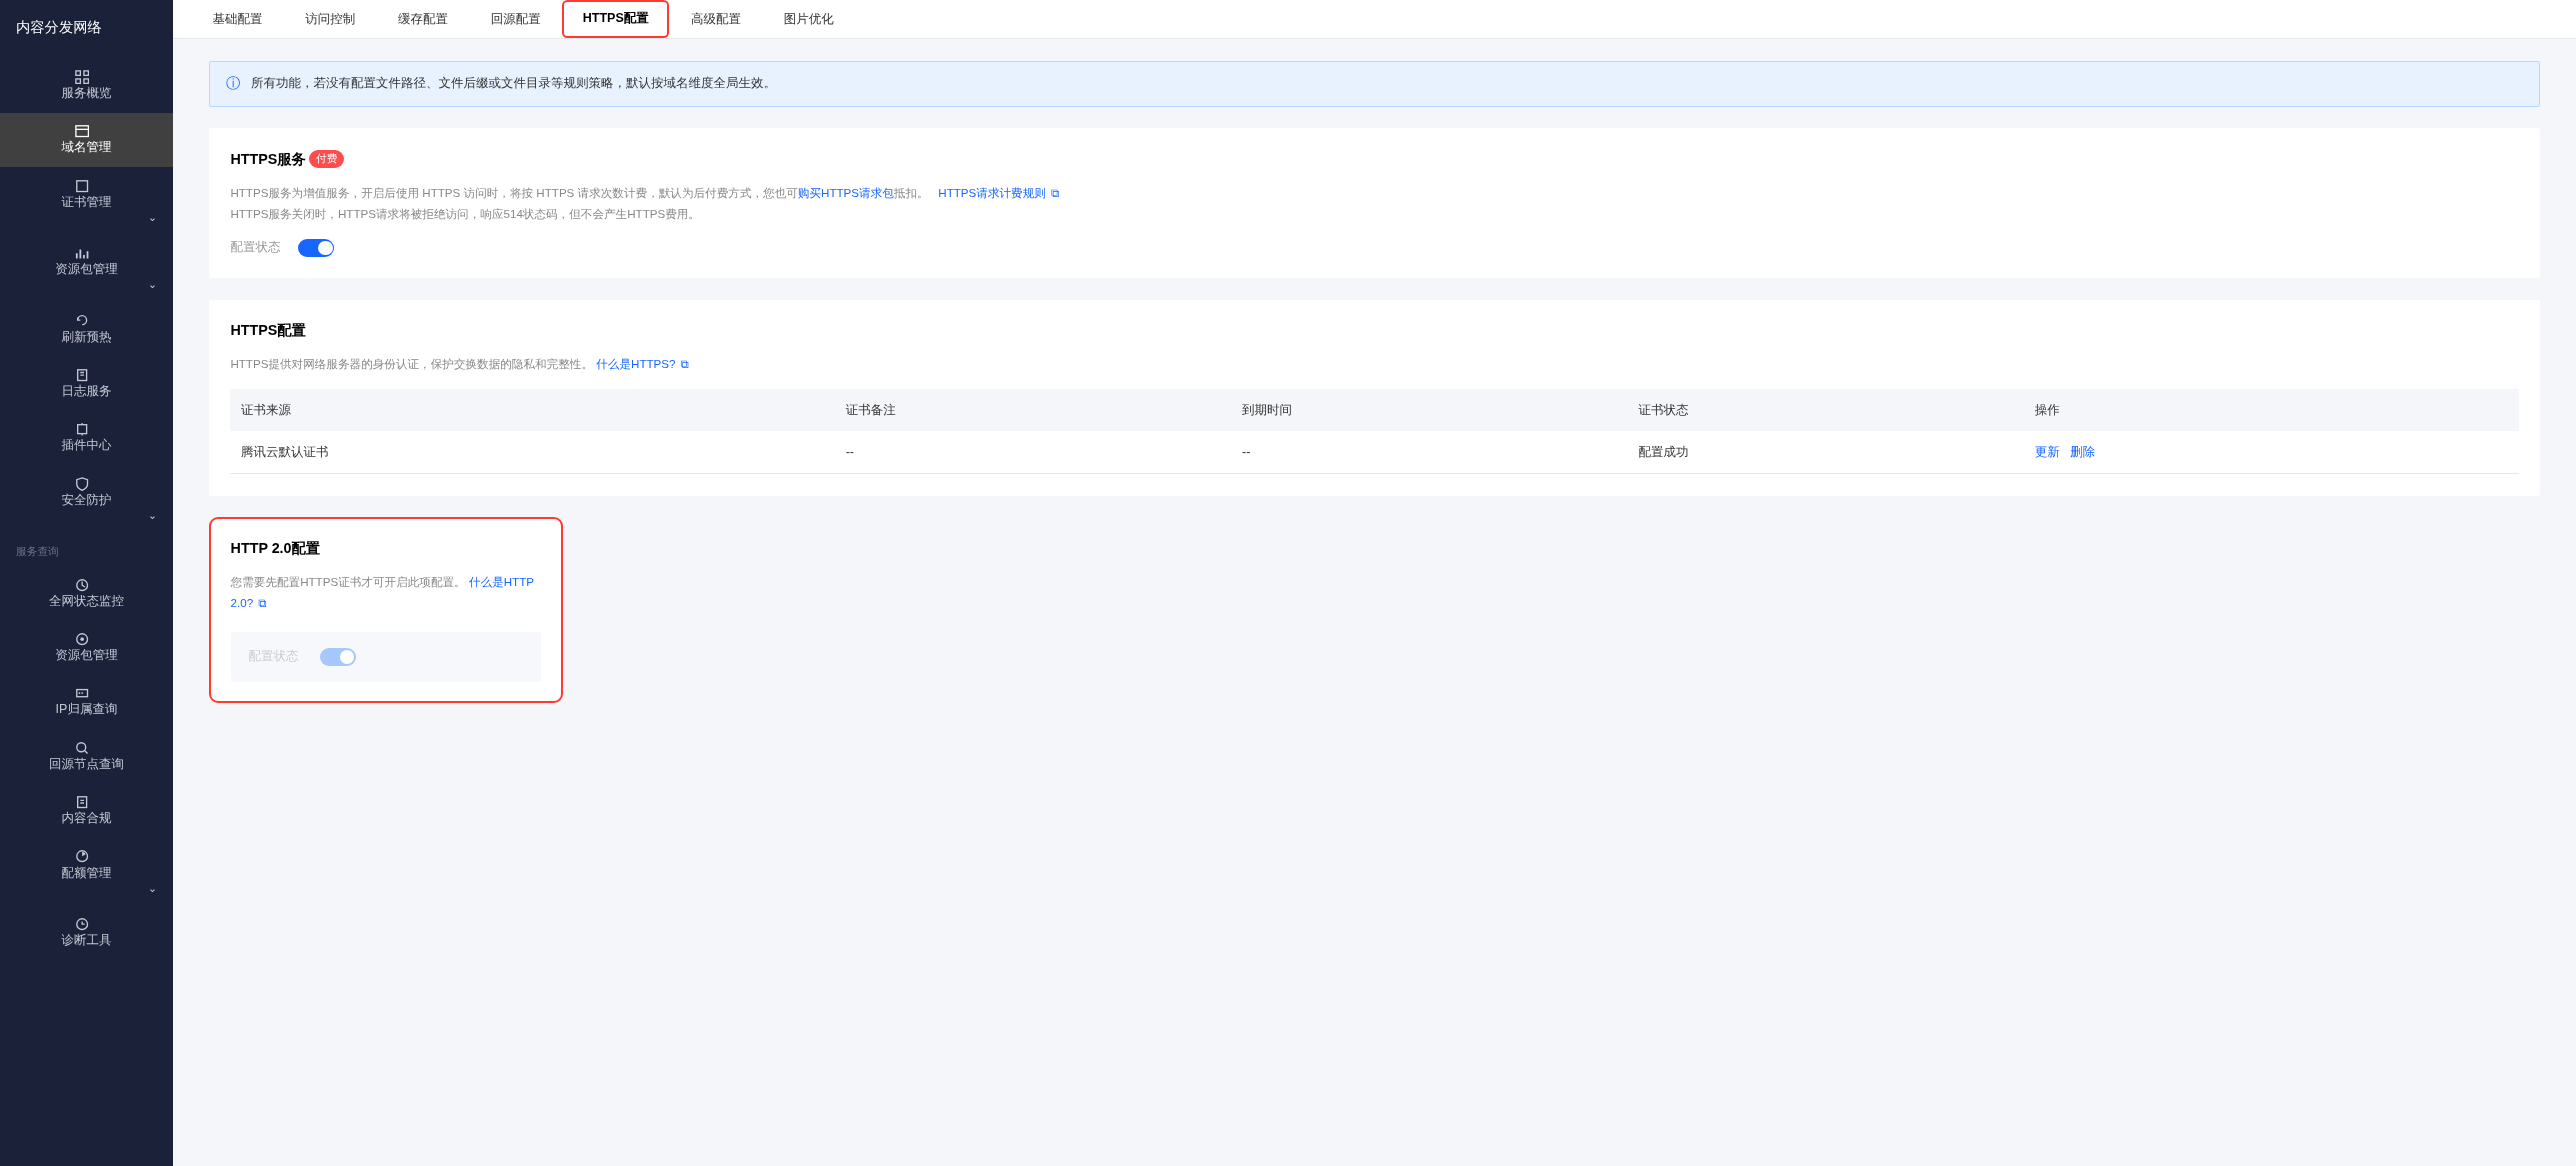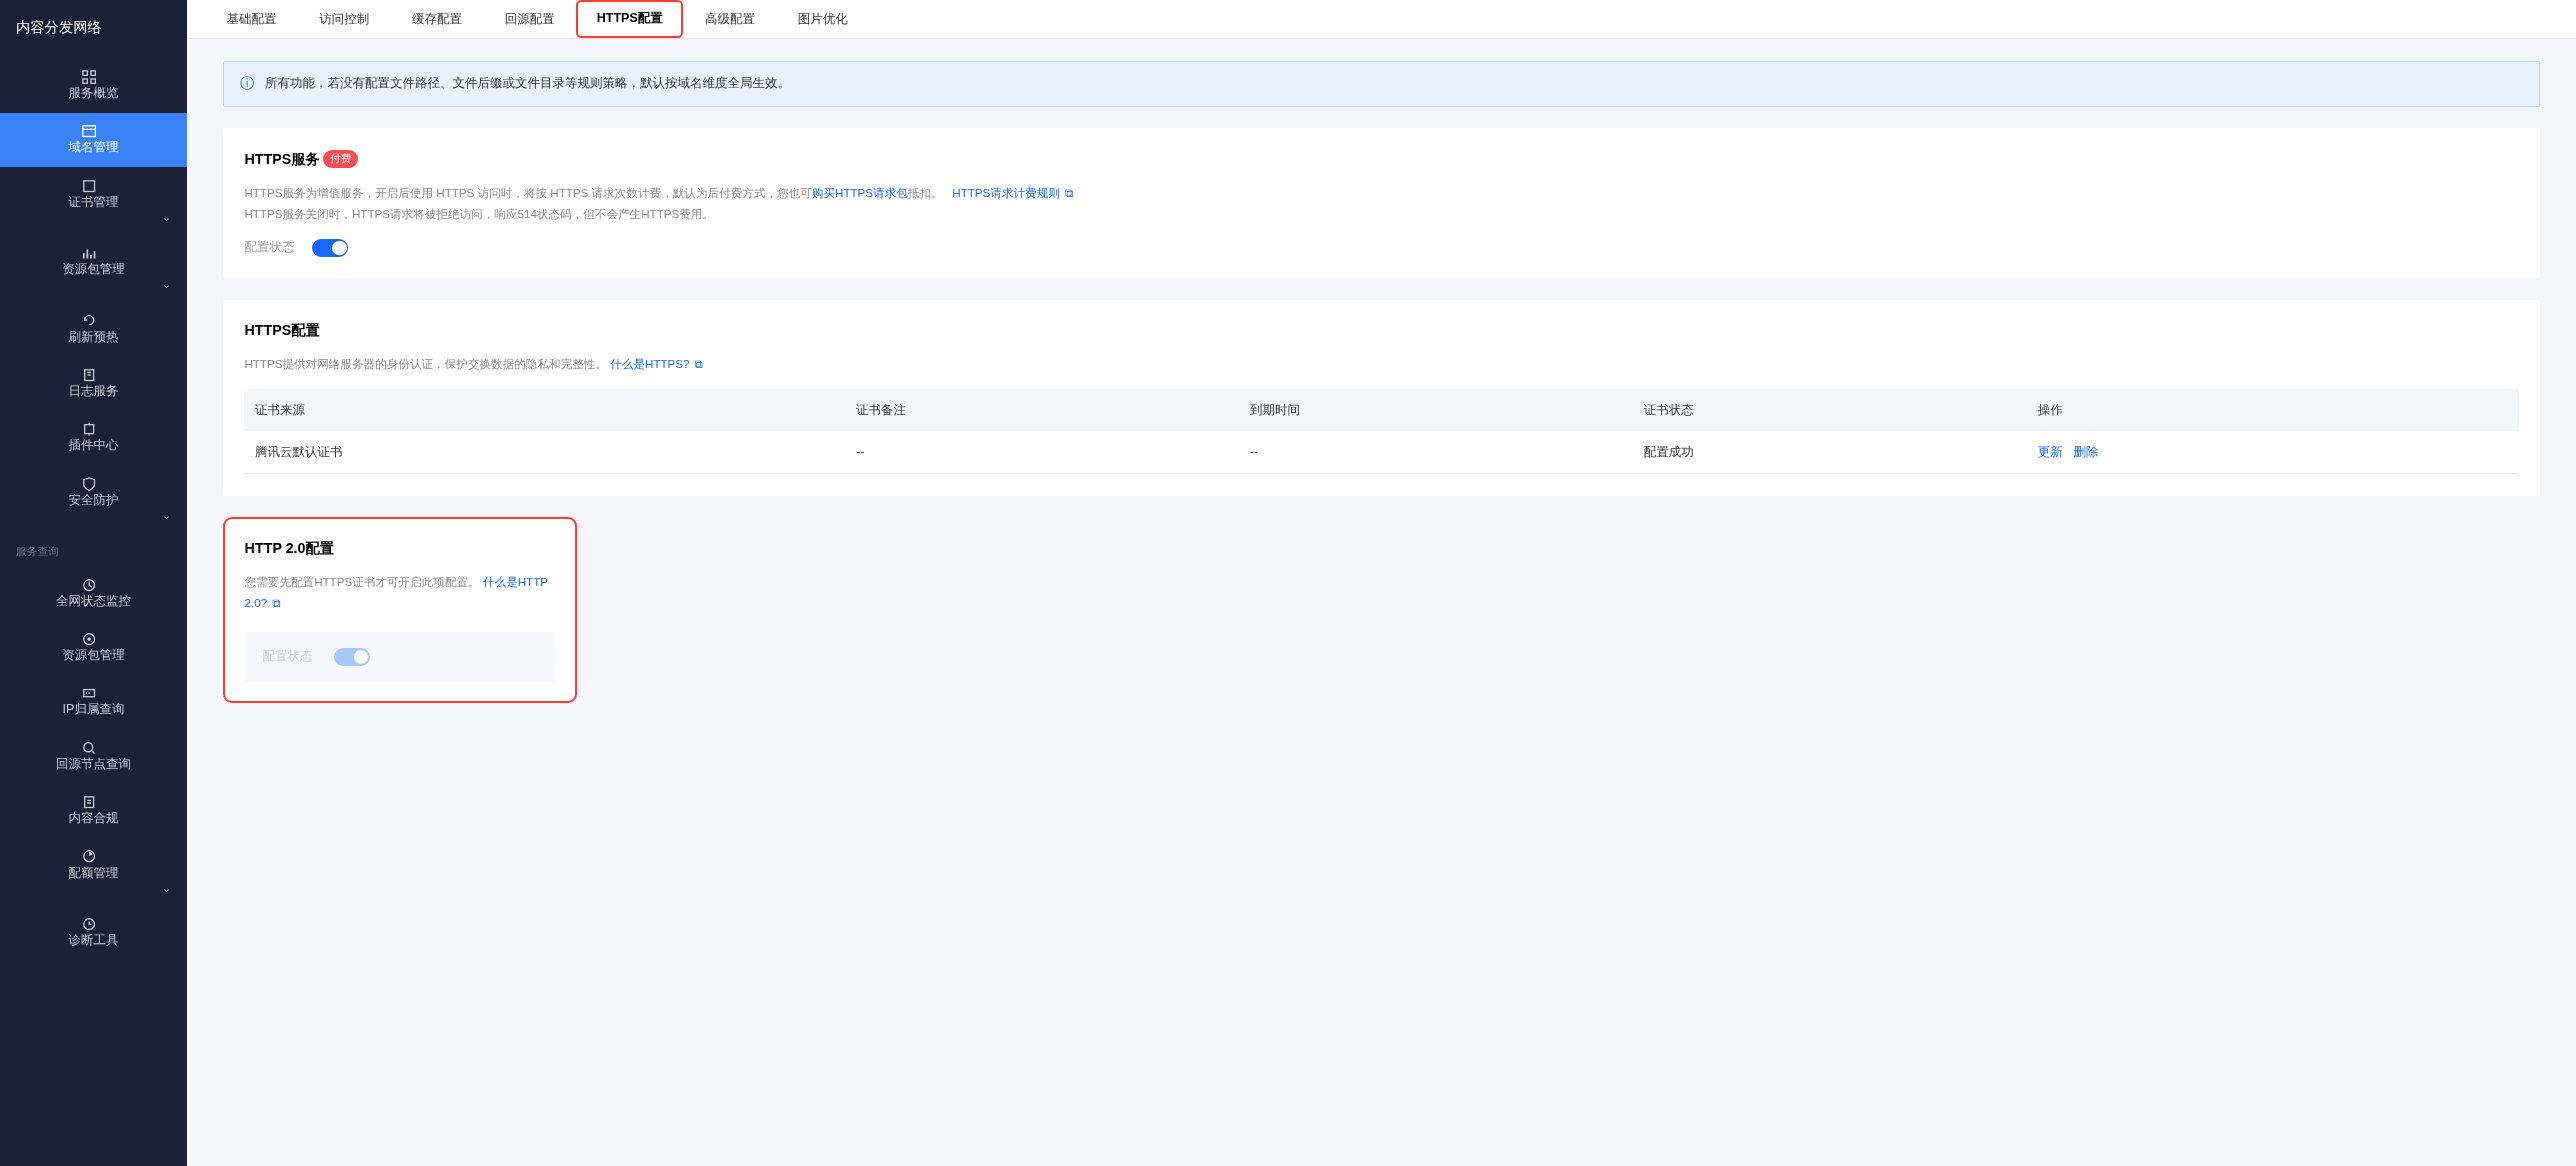--- a/index.html
+++ b/index.html
@@ -1,23 +1,23 @@
 <!DOCTYPE html>
 <html style="font-size:14.3px"><head>
   <meta charset="utf-8">
   <style>
     * { margin: 0; padding: 0; box-sizing: border-box; }
     body { font-family: -apple-system, BlinkMacSystemFont, "PingFang SC", "Microsoft YaHei", sans-serif; background: #f5f6fa; color: #333; font-size: 12.5px; }
     .app { display: flex; min-height: 100vh; }
     
     
-    .sidebar { width: 187px; background: #1a2138; color: #fff; flex-shrink: 0; }
+    .sidebar { width: 173px; background: #1a2138; color: #fff; flex-shrink: 0; }
     .sidebar-header { padding: 18px 16px 21.4px; font-size: 14.3px; font-weight: 500; color: #fff; }
     .sidebar-item { display: flex; align-items: center; padding: 10.7px 16px; cursor: pointer; color: #c5c8d4; font-size: 12.5px; position: relative; flex-direction: column; }
-    .sidebar-item.active { background: #3b82f6; color: #fff; }
+    .sidebar-item.active { background: #404040; color: #fff; }
     .sidebar-item .icon { width: 16px; height: 16px; margin-right: 9px; display: inline-flex; align-items: center; justify-content: center; }
     .sidebar-item .chevron { margin-left: auto; font-size: 10.7px; }
     .sidebar-section-label { padding: 12.5px 16px 7.1px; font-size: 10.7px; color: #6c7285; }
     
     
     .main { flex: 1; display: flex; flex-direction: column; min-width: 0; }
     .tabs { display: flex; gap: 0; padding: 0 18px; background: #fff; border-bottom: 0.9px solid #e6e8ed; }
     .tab { padding: 10.7px 21.4px; font-size: 12.5px; cursor: pointer; color: #333; font-weight: 500; }
     .tab.active { color: #000; font-weight: 700; }
     .tab-highlight { border: 2.2px solid #ff3b30; border-radius: 5.3px; padding: 8px 18.7px; }

